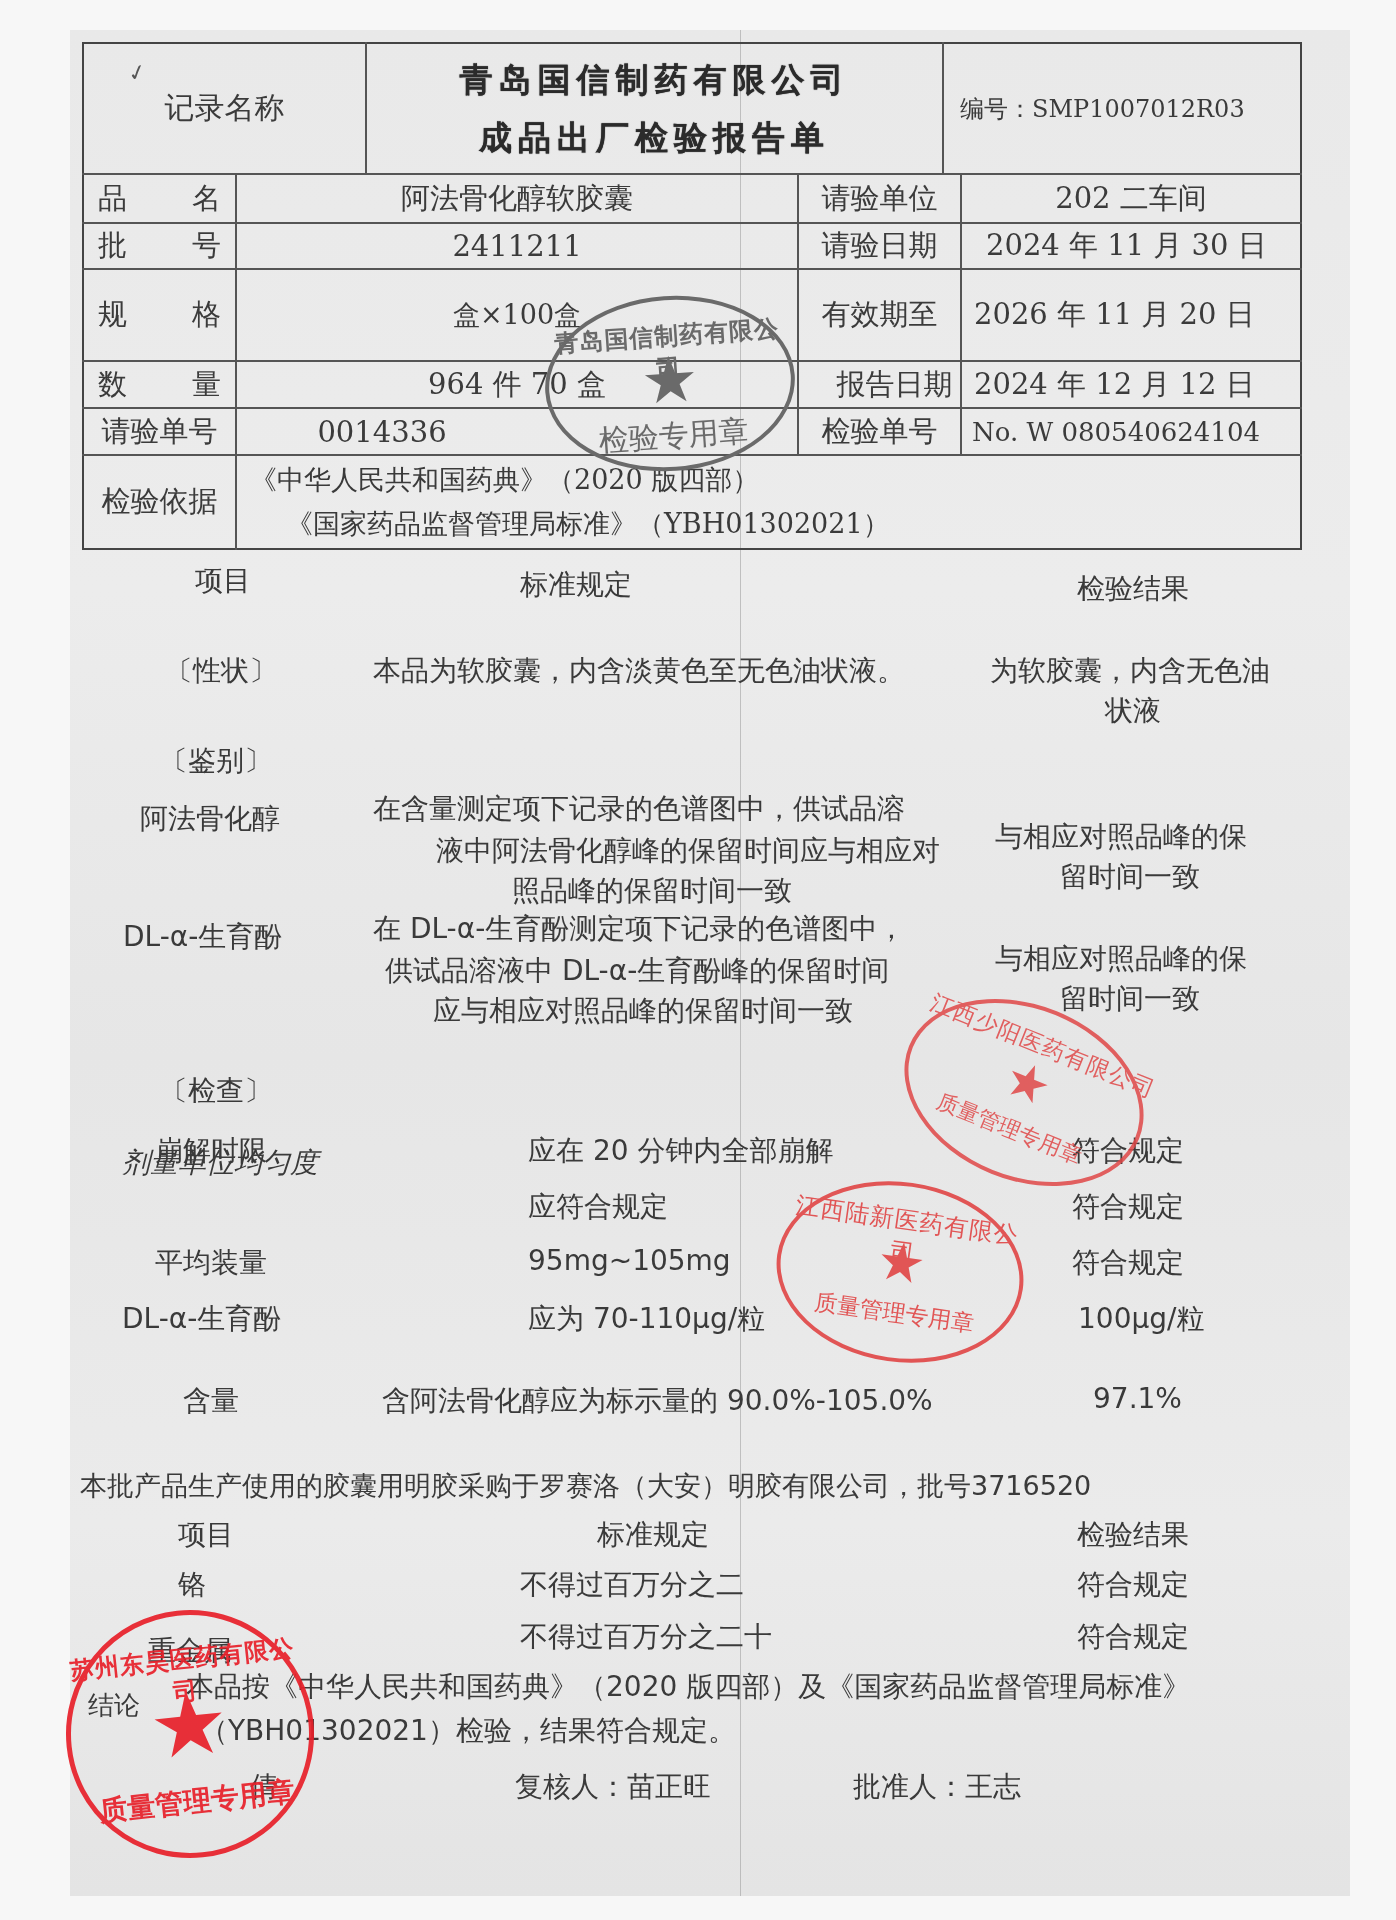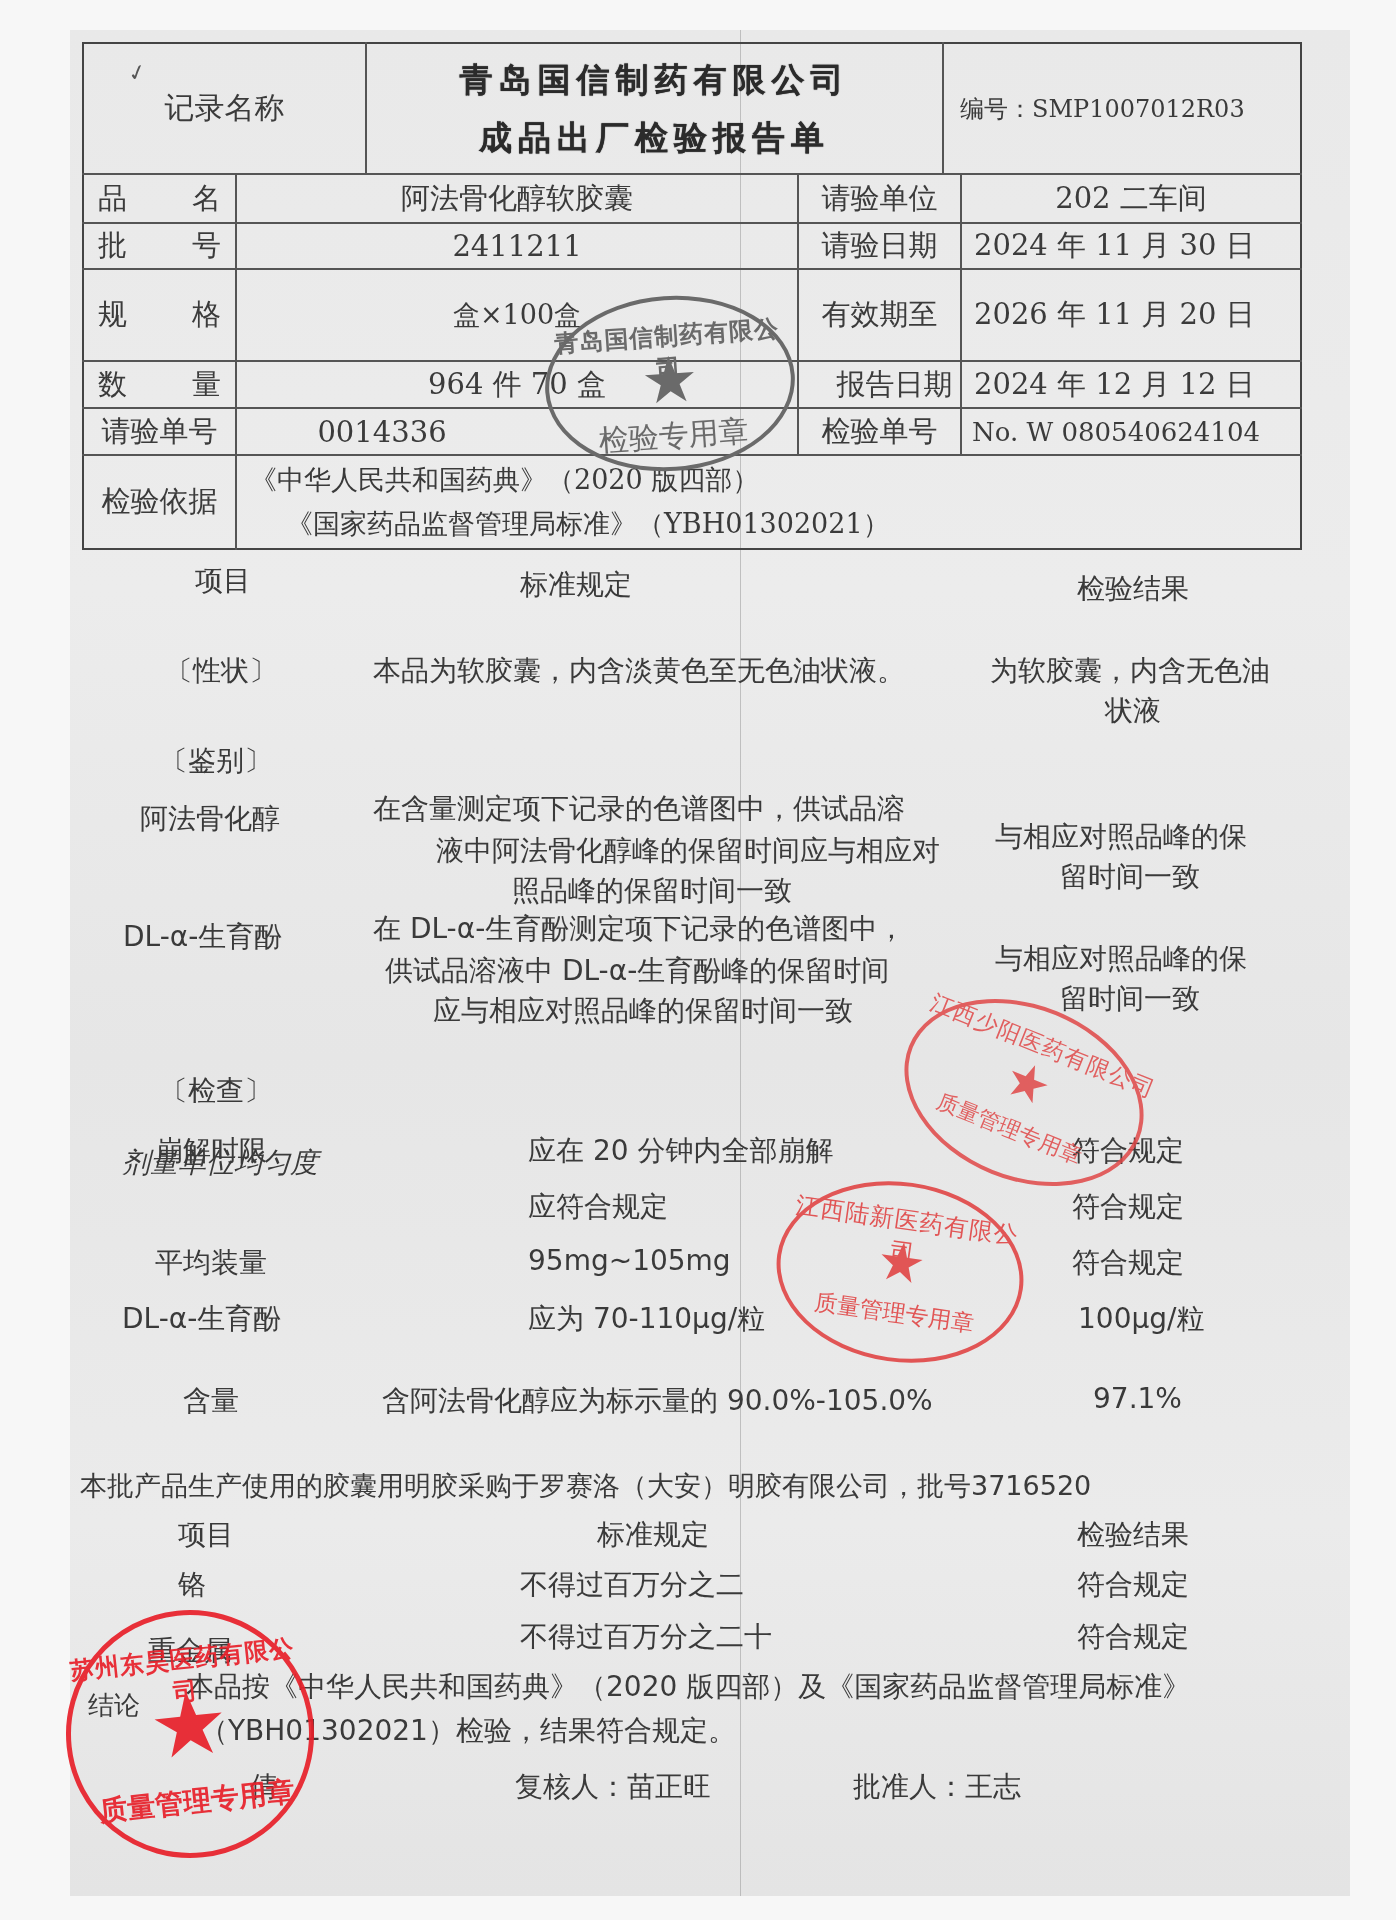--- a/index.html
+++ b/index.html
@@ -96,21 +96,21 @@
 <div class="cell" style="left:84px;top:409px;width:151px;height:45px;">请验单号</div>
 <div class="cell" style="left:237px;top:409px;width:290px;height:45px;">0014336</div>
 
 <div class="cell" style="left:84px;top:456px;width:151px;height:92px;">检验依据</div>
 <div class="abs t" style="left:250px;top:462px;font-size:27px;">《中华人民共和国药典》（2020 版四部）</div>
 <div class="abs t" style="left:250px;top:506px;font-size:27px;margin-left:36px;">《国家药品监督管理局标准》（YBH01302021）</div>
 
 <div class="cell" style="left:799px;top:175px;width:161px;height:47px;">请验单位</div>
 <div class="cell" style="left:962px;top:175px;width:338px;height:47px;">202 二车间</div>
 <div class="cell" style="left:799px;top:224px;width:161px;height:44px;">请验日期</div>
-<div class="cell" style="left:962px;top:224px;width:338px;height:44px;justify-content:flex-start;padding-left:12px;box-sizing:border-box;">2024 年 11 月 30 日</div>
+<div class="cell" style="left:962px;top:224px;width:338px;height:44px;justify-content:flex-start;padding-left:24px;box-sizing:border-box;">2024 年 11 月 30 日</div>
 <div class="cell" style="left:799px;top:270px;width:161px;height:90px;">有效期至</div>
 <div class="cell" style="left:962px;top:270px;width:294px;height:90px;justify-content:flex-start;padding-left:12px;box-sizing:border-box;">2026 年 11 月 20 日</div>
 <div class="cell" style="left:799px;top:362px;width:191px;height:45px;">报告日期</div>
 <div class="cell" style="left:962px;top:362px;width:338px;height:45px;justify-content:flex-start;padding-left:12px;box-sizing:border-box;">2024 年 12 月 12 日</div>
 <div class="cell" style="left:799px;top:409px;width:161px;height:45px;">检验单号</div>
 <div class="cell" style="left:962px;top:409px;width:338px;height:45px;justify-content:flex-start;padding-left:10px;box-sizing:border-box;font-size:26px;">No.  W 080540624104</div>
 
 <div class="abs t sans" style="left:195px;top:562px;">项目</div>
 <div class="abs t sans" style="left:520px;top:566px;">标准规定</div>
 <div class="abs t sans" style="left:1077px;top:570px;">检验结果</div>

